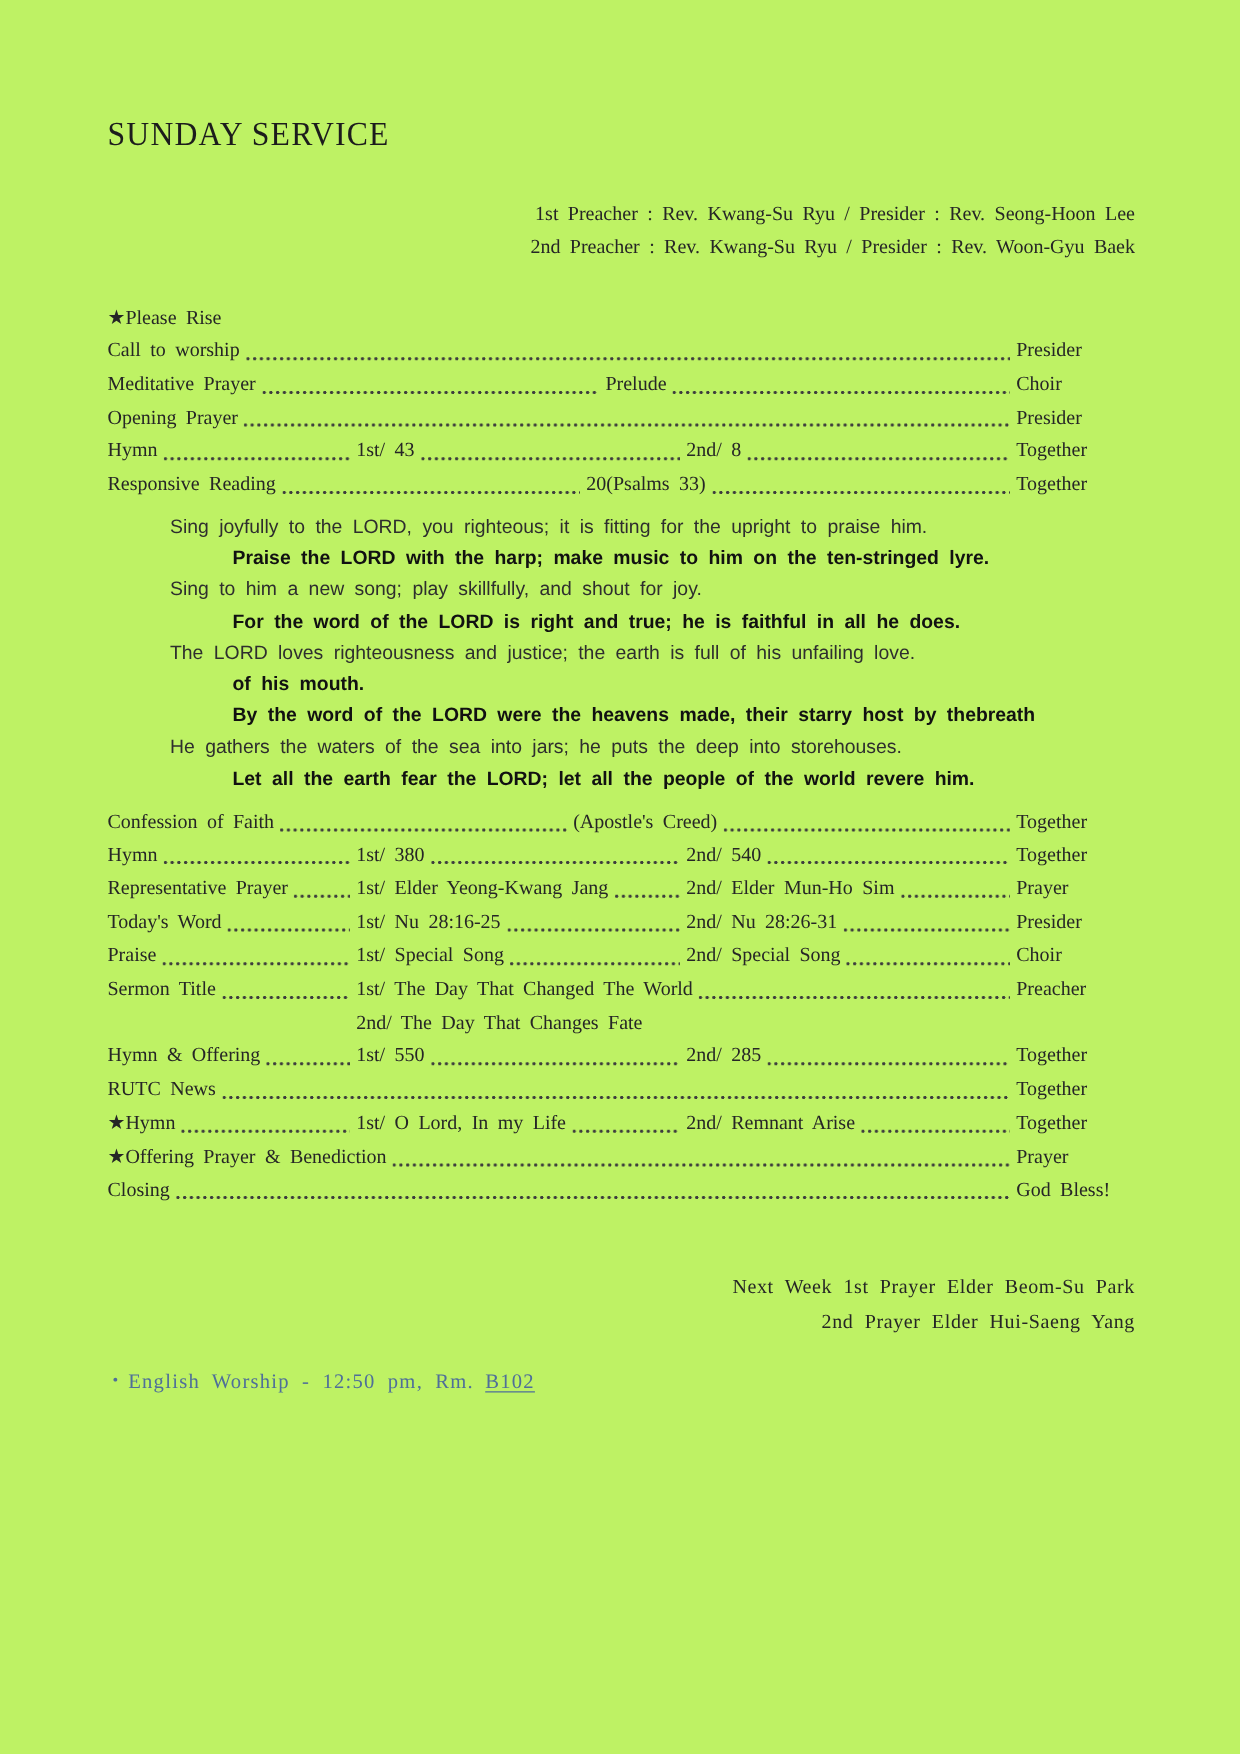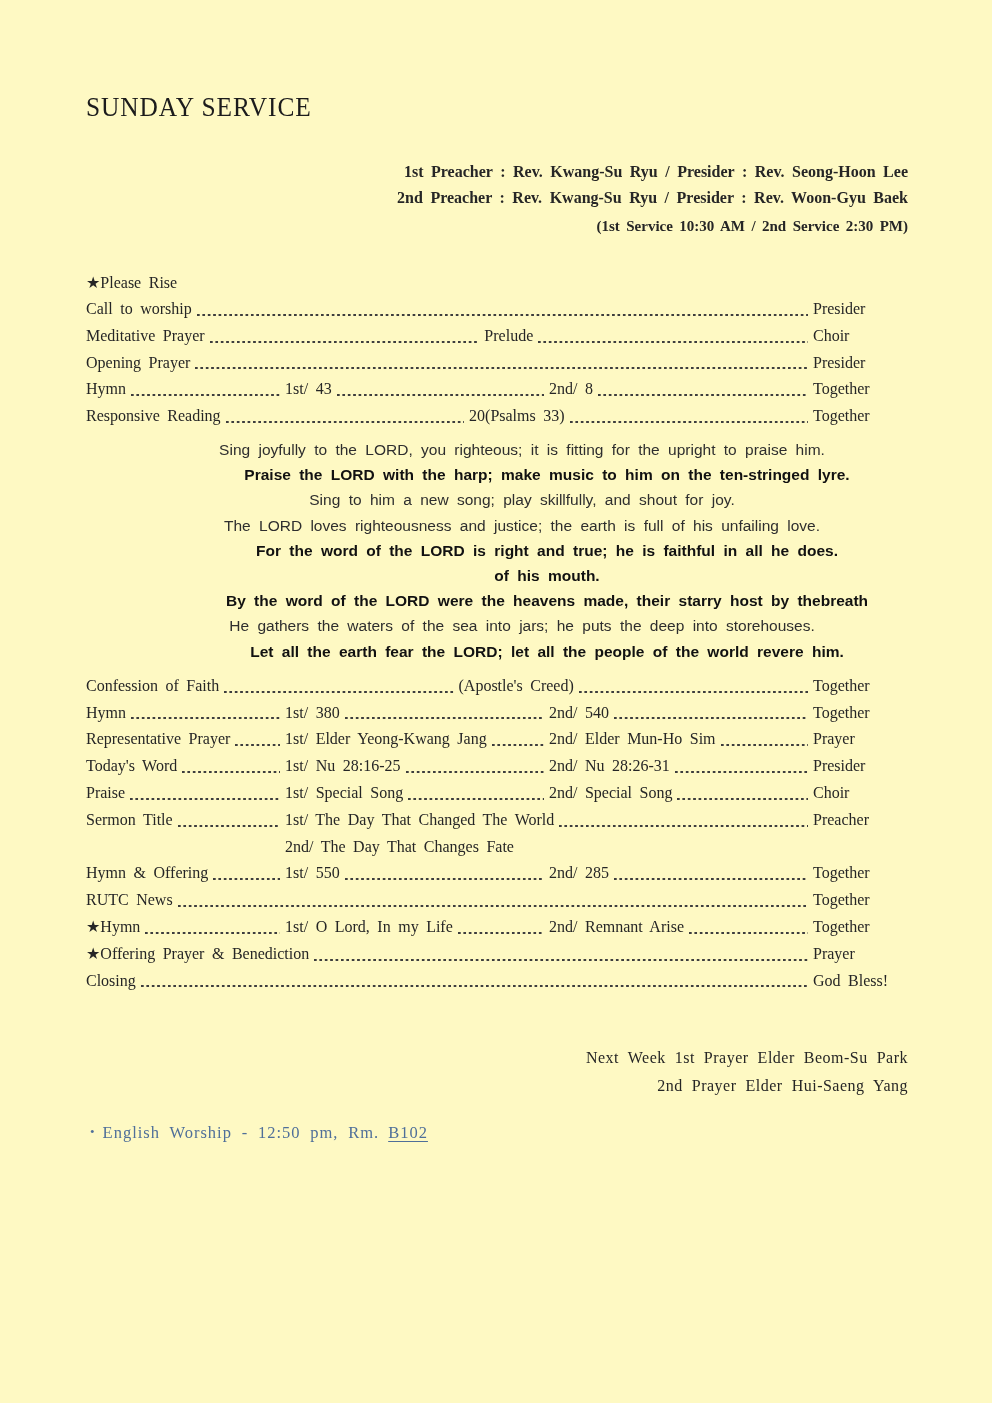--- a/index.html
+++ b/index.html
@@ -1,20 +1,20 @@
 <!DOCTYPE html>
 <html><head>
 <meta charset="utf-8">
 <style>
   html,body{margin:0;padding:0;background:#ffffff;}
   .page{
     position:relative;
     width:992px;height:1403px;
     box-sizing:border-box;
-    background:#fef9c3;
+    background:#bef264;
     padding:92px 84px 0 86px;
     font-family:"Liberation Serif","DejaVu Serif",serif;
     font-size:16px;
     color:#262626;
     overflow:hidden;
   }
   .doc-title{
     font-size:27px;
     letter-spacing:1px;
     font-weight:500;
@@ -26,21 +26,20 @@
   .subtitle{
     margin-top:7px;
     word-spacing:.30em;
     white-space:nowrap;
   }
   .preachers{
     margin-top:36px;
     text-align:right;
     line-height:26px;
     word-spacing:.22em;
-    font-weight:bold;
   }
   .preachers .times{
     font-size:15px;
     margin-top:2px;
     word-spacing:.18em;
   }
   .please-rise{
     margin-top:30px;
     height:27px;line-height:27px;
     word-spacing:.22em;
@@ -69,21 +68,20 @@
     margin:7px 0 9px;
     font-family:"Liberation Sans","DejaVu Sans",sans-serif;
     font-size:15.5px;
     color:#2e2e2e;
   }
   .psalm .pline{
     line-height:25.2px;
     white-space:nowrap;
     padding-left:50px;
     word-spacing:.26em;
-    text-align:center;
   }
   .psalm .pline.bold{
     padding-left:100px;
     font-weight:bold;
     color:#111;
   }
   .order2{margin-top:6px;}
   .next-week{
     margin-top:50px;
     text-align:right;
@@ -110,21 +108,20 @@
 </head>
 <body>
 
 <div class="page">
 
   <div class="doc-title">SUNDAY SERVICE</div>
 
   <div class="preachers">
     <div>1st Preacher : Rev. Kwang-Su Ryu / Presider : Rev. Seong-Hoon Lee</div>
     <div>2nd Preacher : Rev. Kwang-Su Ryu / Presider : Rev. Woon-Gyu Baek</div>
-    <div class="times">(1st Service 10:30 AM / 2nd Service 2:30 PM)</div>
   </div>
 
   <div class="please-rise">★Please Rise</div>
 
   <div class="order" id="order1">
       <div class="row">
         <span>Call to worship</span>
         <div class="leader"></div>
         <span class="role">Presider</span>
       </div>
@@ -161,22 +158,22 @@
         <span>20(Psalms 33)</span>
         <div class="leader"></div>
         <span class="role">Together</span>
       </div>
     </div>
 
   <div class="psalm" id="psalm">
       <div class="pline">Sing joyfully to the LORD, you righteous; it is fitting for the upright to praise him.</div>
       <div class="pline bold">Praise the LORD with the harp; make music to him on the ten-stringed lyre.</div>
       <div class="pline">Sing to him a new song; play skillfully, and shout for joy.</div>
+      <div class="pline bold">For the word of the LORD is right and true; he is faithful in all he does.</div>
       <div class="pline">The LORD loves righteousness and justice; the earth is full of his unfailing love.</div>
-      <div class="pline bold">For the word of the LORD is right and true; he is faithful in all he does.</div>
       <div class="pline bold">of his mouth.</div>
       <div class="pline bold">By the word of the LORD were the heavens made, their starry host by thebreath</div>
       <div class="pline">He gathers the waters of the sea into jars; he puts the deep into storehouses.</div>
       <div class="pline bold">Let all the earth fear the LORD; let all the people of the world revere him.</div>
     </div>
 
   <div class="order order2" id="order2">
       <div class="row">
         <span>Confession of Faith</span>
         <div class="leader"></div>

